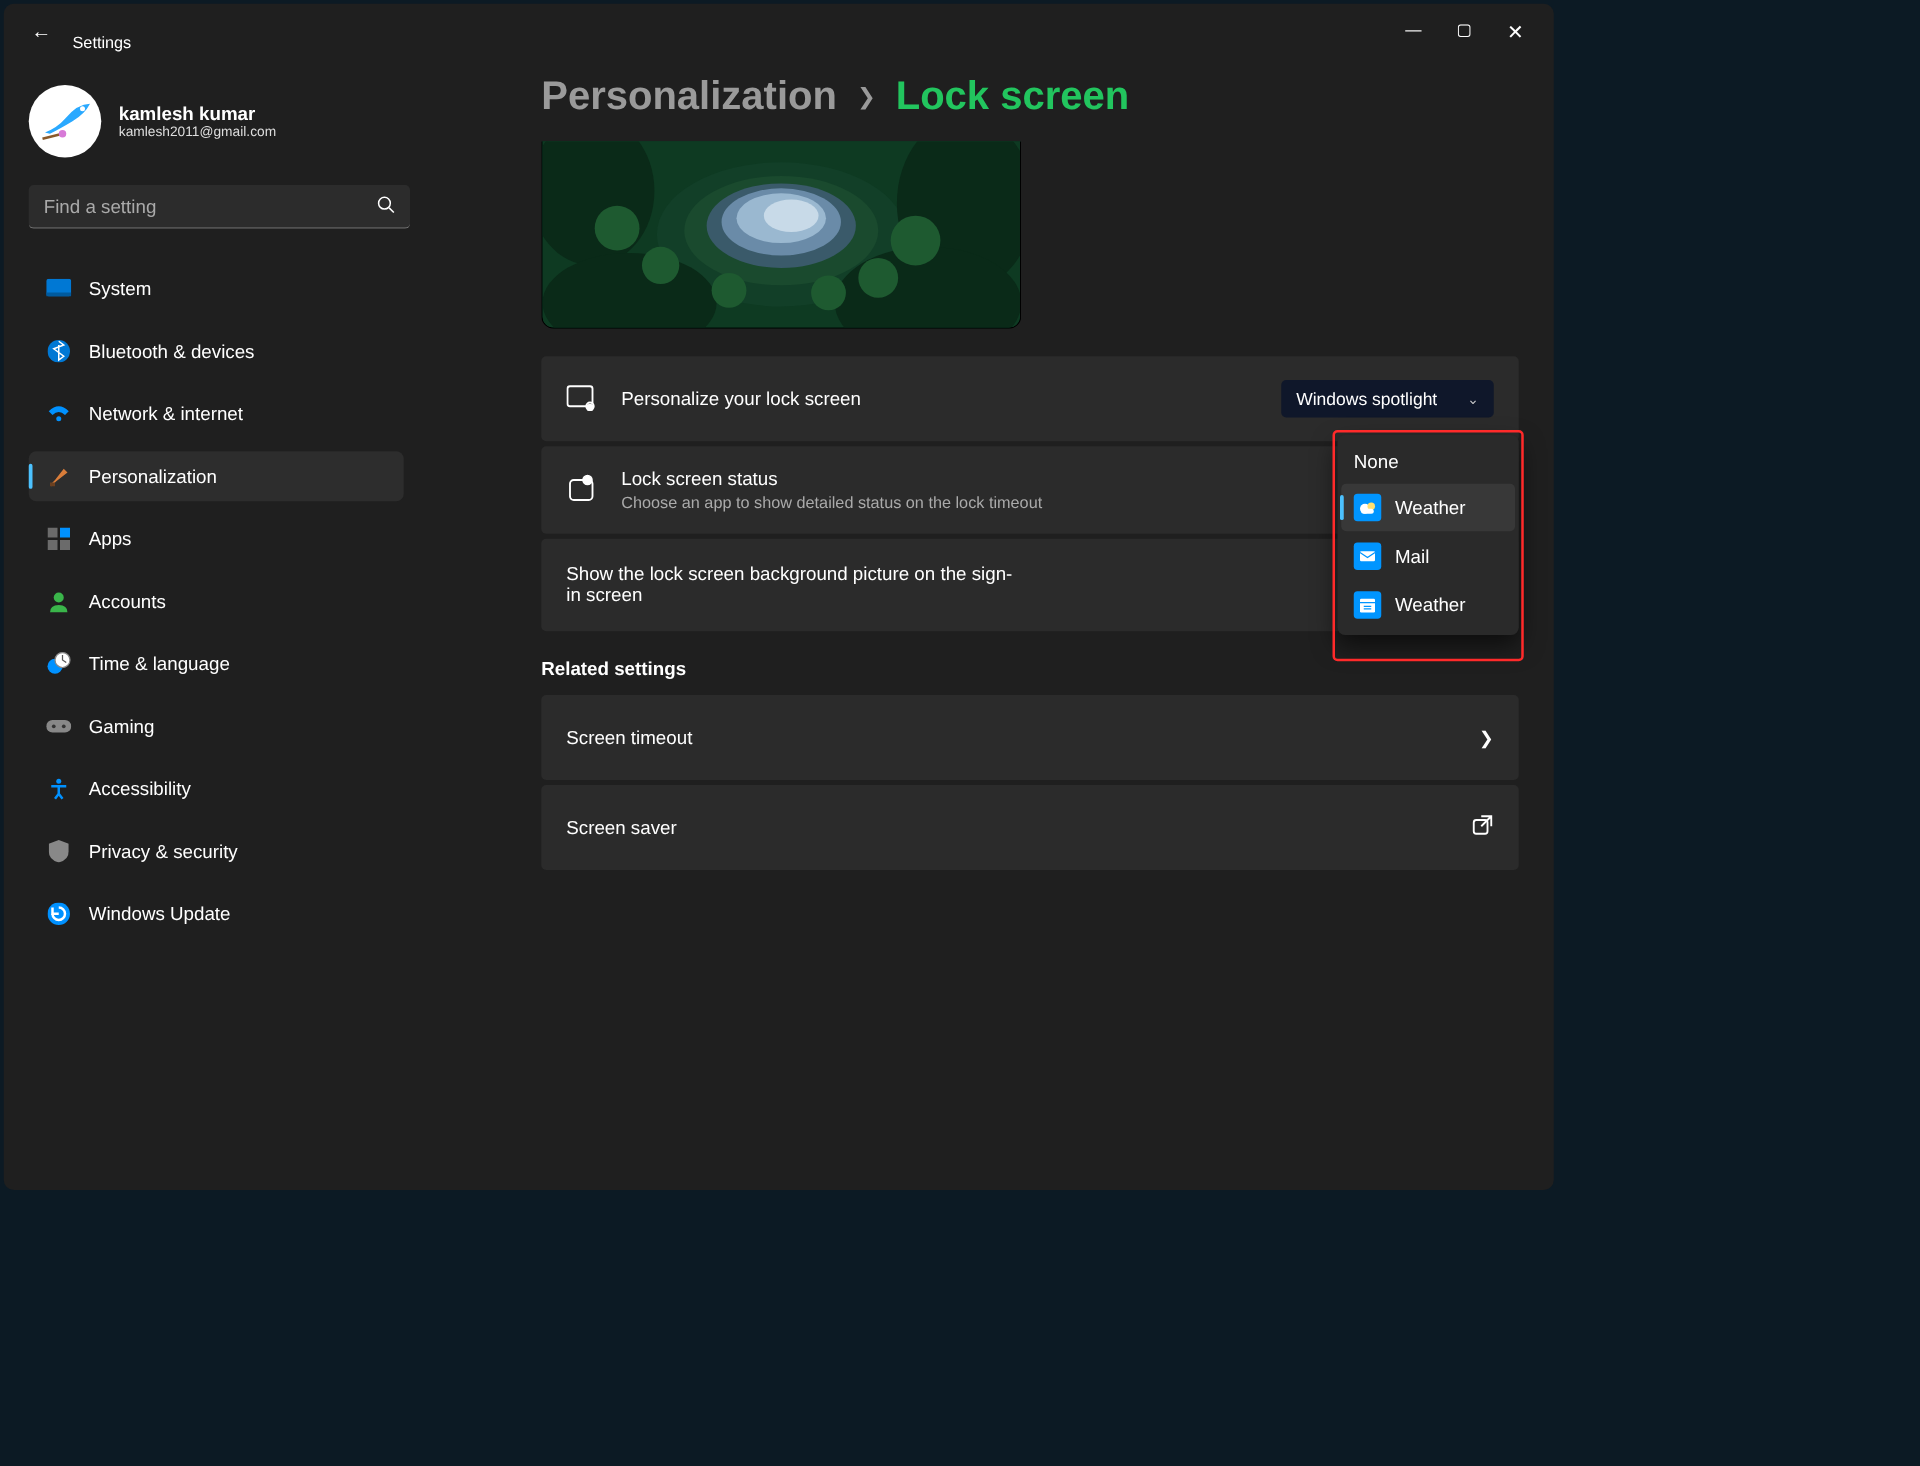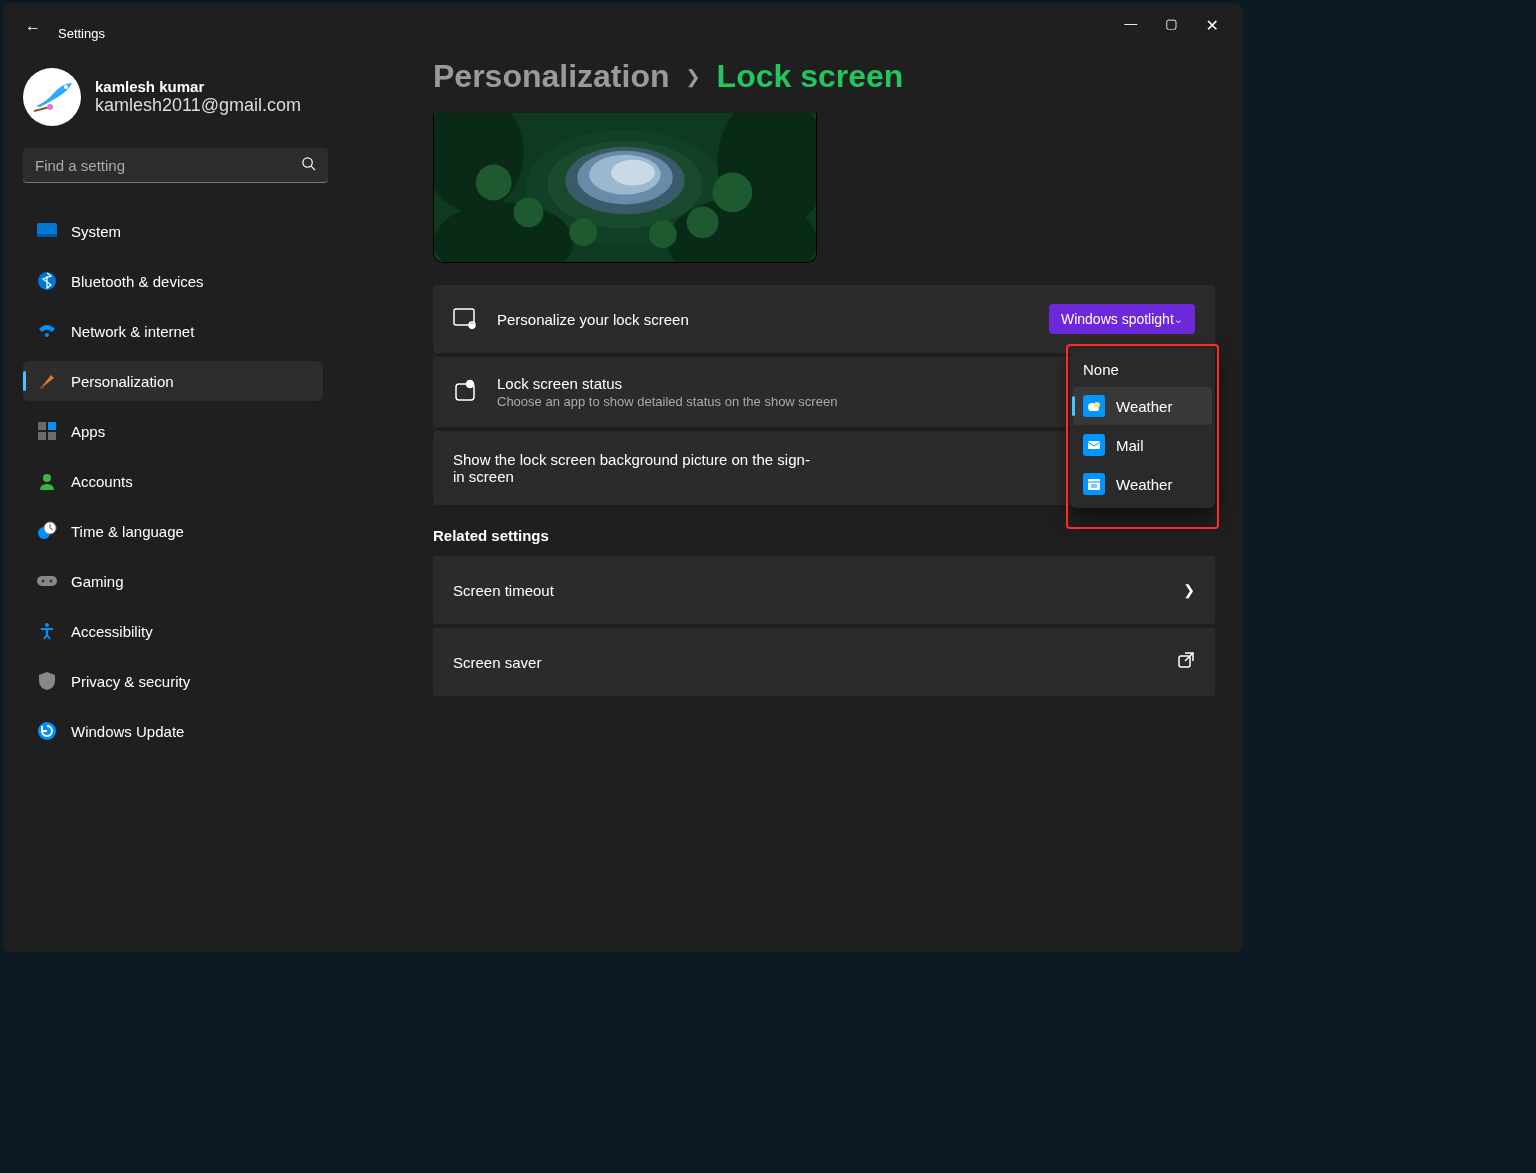--- a/index.html
+++ b/index.html
@@ -9,21 +9,21 @@
   .back-btn { width: 40px; text-align: center; font-size: 16px; color: #fff; }
   .title { font-size: 13px; margin-left: 5px; margin-top: 15px; }
   .win-controls { margin-left: auto; display: flex; gap: 28px; padding-right: 14px; }
   .win-controls span { font-size: 13px; color: #fff; font-family: "Segoe UI Symbol", sans-serif; }
   .body { flex: 1; display: flex; overflow: hidden; }
   .sidebar { width: 330px; padding: 20px 10px 0 20px; }
   .profile { display: flex; align-items: center; gap: 14px; margin-bottom: 22px; }
   .avatar { width: 58px; height: 58px; border-radius: 50%; background: #fff; display: flex; align-items: center; justify-content: center; overflow: hidden; }
   .avatar svg { width: 48px; height: 48px; }
   .prof-name { font-weight: 700; font-size: 15px; }
-  .prof-email { font-size: 18px; color: #ddd; }
+  .prof-email { font-size: 11px; color: #ddd; }
   .search { position: relative; background: #2c2c2c; height: 35px; border-radius: 4px; display: flex; align-items: center; padding: 0 12px; margin-bottom: 28px; border-bottom: 1px solid #777; width: 305px; }
   .search input { background: transparent; border: none; outline: none; color: #ccc; font-size: 15px; flex: 1; }
   .search input::placeholder { color: #aaa; }
   .search .sicn { color: #fff; font-size: 14px; }
   .nav { list-style: none; }
   .nav li { display: flex; align-items: center; gap: 14px; padding: 10px 14px; border-radius: 6px; font-size: 15px; margin-bottom: 10px; position: relative; }
   .nav li.active { background: #2d2d2d; }
   .nav li.active::before { content: ""; position: absolute; left: 0; top: 10px; bottom: 10px; width: 3px; background: #4cc2ff; border-radius: 2px; }
   .nicon { width: 20px; height: 20px; display: flex; align-items: center; justify-content: center; }
   .main { flex: 1; padding: 10px 28px 0 100px; position: relative; overflow: hidden; }
@@ -32,21 +32,21 @@
   .breadcrumb .bc-sep { font-size: 18px; color: #9a9a9a; }
   .breadcrumb .bc2 { font-size: 32px; color: #22c55e; font-weight: 600; }
   .preview { width: 384px; height: 150px; border-radius: 0 0 10px 10px; overflow: hidden; background: #0a3d26; margin-bottom: 22px; border: 1px solid #000; border-top: none; position: relative; }
   .preview svg { width: 100%; height: 100%; display: block; }
   .card { background: #2b2b2b; border-radius: 4px; display: flex; align-items: center; padding: 18px 20px; margin-bottom: 4px; gap: 20px; min-height: 68px; }
   .card .cicon { width: 24px; height: 24px; display:flex; align-items:center; justify-content:center; flex-shrink:0; }
   .card .ctitle { font-size: 15px; }
   .card .csub { font-size: 13px; color: #aaa; margin-top: 2px; }
   .card .ctxtblock { flex: 1; }
   .card .ctrl { margin-left: auto; }
-  .dd { background: #6d28d9; border-radius: 4px; padding: 7px 12px; display: flex; align-items: center; gap: 0; font-size: 14px; }
+  .dd { background: #0f172a; border-radius: 4px; padding: 7px 12px; display: flex; align-items: center; gap: 24px; font-size: 14px; }
   .dd .chev { font-size: 11px; color: #ccc; }
   .card.big { align-items: flex-start; }
   .section-title { font-size: 15px; font-weight: 600; margin: 22px 0 12px 0; }
   .chevright { font-size: 14px; color: #fff; }
   .ext-icon { width: 18px; height: 18px; }
   
   .popup { position: absolute; right: 28px; top: 300px; width: 145px; background: #2a2a2a; border-radius: 6px; padding: 4px 3px; box-shadow: 0 8px 20px rgba(0,0,0,.6); }
   .popup .pitem { display: flex; align-items: center; gap: 11px; padding: 8px 10px; border-radius: 4px; font-size: 15px; margin: 1px 0; position: relative; }
   .popup .pitem.none { padding-left: 10px; }
   .popup .pitem.sel { background: #383838; }
@@ -255,21 +255,21 @@
 
       <div class="card big">
         <span class="cicon" style="margin-top:4px;">
           <svg width="24" height="24" stroke="#fff" fill="none" stroke-width="1.5">
               <rect x="3" y="5" width="18" height="16" rx="3"></rect>
               <circle cx="17" cy="5" r="3.5" fill="#fff"></circle>
             </svg>
         </span>
         <div class="ctxtblock">
           <div class="ctitle">Lock screen status</div>
-          <div class="csub">Choose an app to show detailed status on the show screen</div>
+          <div class="csub">Choose an app to show detailed status on the lock timeout</div>
         </div>
       </div>
 
       <div class="card" style="padding:20px;">
         <div class="ctxtblock">
           <div class="ctitle" style="max-width:360px;">Show the lock screen background picture on the sign-in screen</div>
         </div>
       </div>
 
       <div class="section-title">Related settings</div>

